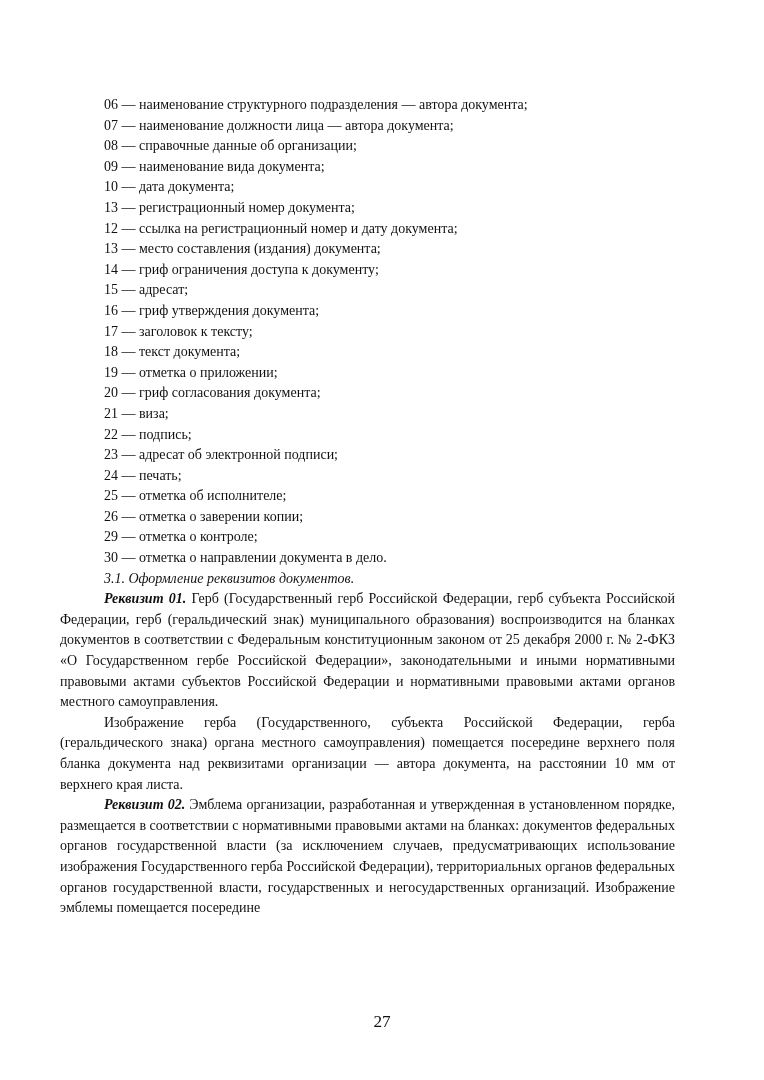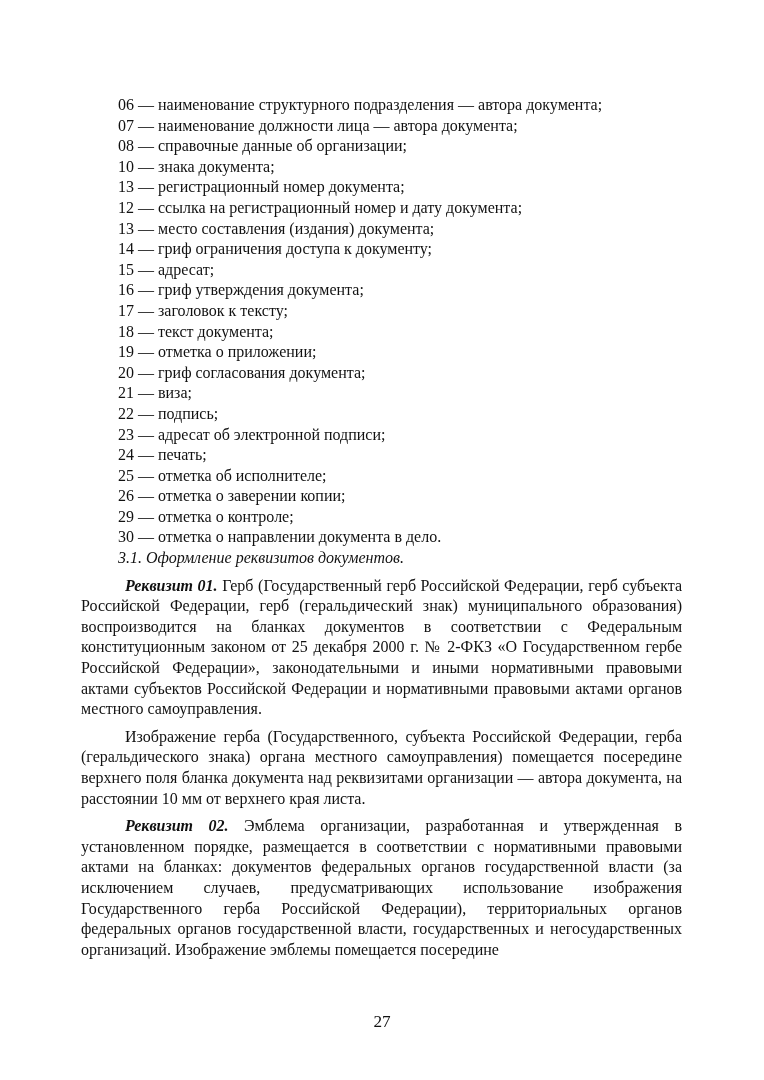--- a/index.html
+++ b/index.html
@@ -10,39 +10,39 @@
     body {
       width: 764px;
       height: 1080px;
       position: relative;
       overflow: hidden;
       font-family: "Liberation Serif", "DejaVu Serif", serif;
       color: #111111;
     }
     .page {
       position: absolute;
-      left: 74px;
+      left: 60px;
       top: 95px;
       width: 615px;
-      font-size: 16px;
+      font-size: 14px;
       line-height: 20.6px;
     }
     .list-item {
       padding-left: 44px;
       white-space: nowrap;
     }
     .section-heading {
       padding-left: 44px;
       font-style: italic;
       font-family: Liberation Serif, serif;
     }
     .para {
       text-indent: 44px;
       text-align: justify;
-      margin: 7px;
+      margin: 0;
     }
     .req-label {
       font-weight: bold;
       font-style: italic;
     }
     .page-number {
       position: absolute;
       left: 0;
       width: 764px;
       top: 1012px;
@@ -52,21 +52,22 @@
     }
   </style>
 </head>
 <body>
 
 <div class="page">
   <div>
     <div class="list-item"><span>06</span><span> — </span><span>наименование структурного подразделения — автора документа;</span></div>
     <div class="list-item"><span>07</span><span> — </span><span>наименование должности лица — автора документа;</span></div>
     <div class="list-item"><span>08</span><span> — </span><span>справочные данные об организации;</span></div>
-    <div class="list-item"><span>10</span><span> — </span><span>знака документа;</span></div>
+    <div class="list-item"><span>09</span><span> — </span><span>наименование вида документа;</span></div>
+    <div class="list-item"><span>10</span><span> — </span><span>дата документа;</span></div>
     <div class="list-item"><span>13</span><span> — </span><span>регистрационный номер документа;</span></div>
     <div class="list-item"><span>12</span><span> — </span><span>ссылка на регистрационный номер и дату документа;</span></div>
     <div class="list-item"><span>13</span><span> — </span><span>место составления (издания) документа;</span></div>
     <div class="list-item"><span>14</span><span> — </span><span>гриф ограничения доступа к документу;</span></div>
     <div class="list-item"><span>15</span><span> — </span><span>адресат;</span></div>
     <div class="list-item"><span>16</span><span> — </span><span>гриф утверждения документа;</span></div>
     <div class="list-item"><span>17</span><span> — </span><span>заголовок к тексту;</span></div>
     <div class="list-item"><span>18</span><span> — </span><span>текст документа;</span></div>
     <div class="list-item"><span>19</span><span> — </span><span>отметка о приложении;</span></div>
     <div class="list-item"><span>20</span><span> — </span><span>гриф согласования документа;</span></div>

